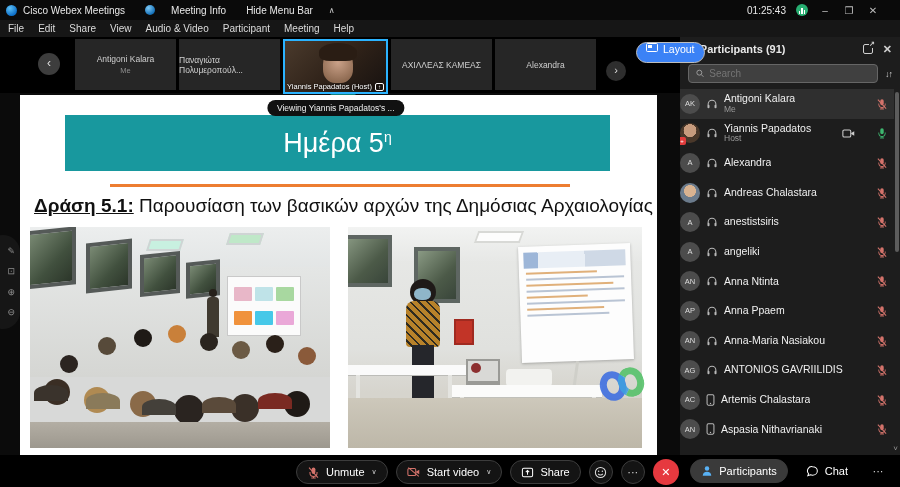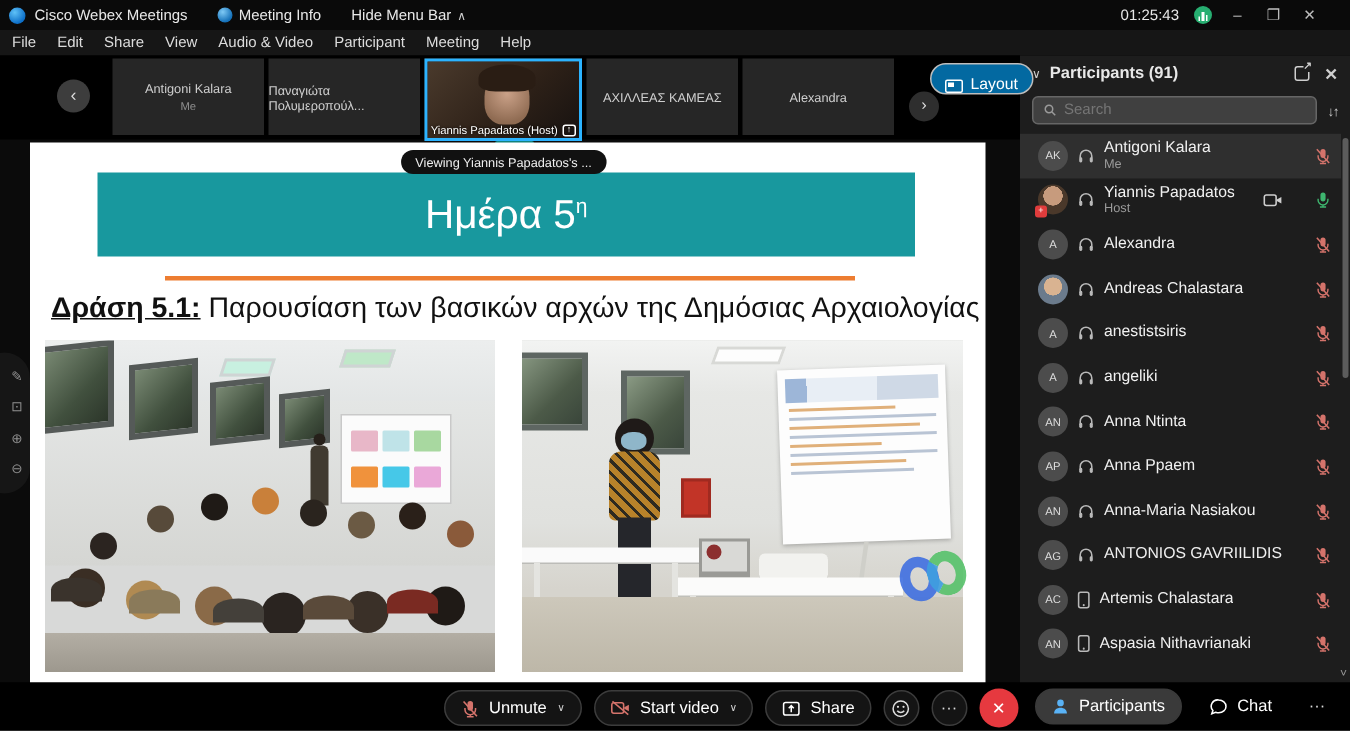--- a/index.html
+++ b/index.html
@@ -4,21 +4,21 @@
 <style>
   * { margin:0; padding:0; box-sizing:border-box; }
   html,body { width:900px; height:487px; background:#000; overflow:hidden; }
   body { font-family:"Liberation Sans", sans-serif; -webkit-font-smoothing:antialiased; }
   .app { position:relative; width:900px; height:487px; background:#000; overflow:hidden; }
 
   
   .titlebar { position:absolute; top:0; left:0; right:0; height:20px; background:#0a0a0a; display:flex; align-items:center; color:#e8e8e8; font-size:10px; }
   .tb-left { display:flex; align-items:center; gap:6px; padding-left:6px; }
   .webex-ball { width:11px; height:11px; border-radius:50%; background:radial-gradient(circle at 35% 30%, #5ec1f7, #0d6fc8 70%); display:inline-block; }
-  .tb-item { display:flex; align-items:center; gap:4px; margin-left:14px; }
+  .tb-item { display:flex; align-items:center; gap:16px; margin-left:14px; }
   .info-ball { width:10px; height:10px; border-radius:50%; background:radial-gradient(circle at 35% 30%, #7ec9f5, #1470b8 70%); display:inline-block; }
   .chev { font-size:8px; color:#cfcfcf; }
   .tb-right { margin-left:auto; display:flex; align-items:center; gap:10px; padding-right:20px; }
   .rec-ind { width:12px; height:12px; border-radius:50%; background:#27ae71; display:inline-flex; align-items:flex-end; justify-content:center; gap:1px; padding-bottom:2px; }
   .rec-ind i { width:1.5px; background:#fff; display:inline-block; }
   .winbtn { color:#bdbdbd; font-size:10px; width:14px; text-align:center; cursor:default; }
 
   
   .menubar { position:absolute; top:20px; left:0; right:0; height:17px; background:#161616; display:flex; align-items:center; gap:14px; padding-left:8px; color:#dcdcdc; font-size:10px; }
 
@@ -30,21 +30,21 @@
   .thumbs { position:absolute; left:75px; top:2px; display:flex; gap:3px; }
   .thumb { position:relative; width:101px; height:51px; background:#262626; color:#cfcfcf; display:flex; flex-direction:column; align-items:center; justify-content:center; font-size:8.5px; overflow:hidden; }
   .thumb .sub { color:#8f8f8f; font-size:7.5px; margin-top:2px; }
   .thumb.video { border:2px solid #2bb3ff; width:105px; height:55px; background:#3a2d24;padding-left:40px; }
   .vid-face { position:absolute; inset:0; background:linear-gradient(135deg,#4a3a2c 0%, #2e2118 55%, #171210 100%); }
   .vid-face:before { content:""; position:absolute; left:38px; top:8px; width:30px; height:34px; border-radius:45% 45% 40% 40%; background:radial-gradient(circle at 50% 40%, #caa188, #8f6b52 75%); }
   .vid-face:after { content:""; position:absolute; left:34px; top:2px; width:38px; height:18px; border-radius:50% 50% 30% 30%; background:#2a1d14; }
   .vid-label { position:absolute; bottom:1px; left:0; right:0; display:flex; align-items:center; justify-content:center; gap:3px; font-size:7.5px; color:#fff; text-shadow:0 0 2px #000; z-index:2; }
   .share-badge { display:inline-flex; width:9px; height:8px; border:1px solid #fff; border-radius:2px; align-items:center; justify-content:center; font-size:6px; line-height:1; color:#fff; }
   .teal-indicator { position:absolute; top:57px; left:330px; width:26px; height:3px; background:#12827c; border-radius:2px; }
-  .layout-btn { position:absolute; top:5px; left:620px; height:21px; padding:0 9px; border:1px solid #bdbdbd; border-radius:11px; background:#0369a1; color:#fff; font-size:10.5px; display:flex; align-items:flex-end; gap:5px; z-index:3; }
+  .layout-btn { position:absolute; top:5px; left:636px; height:21px; padding:0 9px; border:1px solid #bdbdbd; border-radius:11px; background:#3b82f6; color:#fff; font-size:10.5px; display:flex; align-items:flex-start; gap:5px; z-index:3; }
   .layout-icon { width:12px; height:9px; border:1px solid #fff; border-radius:1.5px; position:relative; }
   .layout-icon:before { content:""; position:absolute; left:1px; top:1px; width:4px; height:2.5px; background:#fff; }
 
   
   .stage-body { position:absolute; top:56px; left:0; right:0; bottom:0; }
   .slide { position:absolute; left:20px; top:2px; width:637px; height:360px; background:#fff; }
   .viewing-tip { position:absolute; top:5px; left:50%; transform:translateX(-52%); background:#111; color:#f0f0f0; font-size:8.5px; padding:3px 10px; border-radius:9px; white-space:nowrap; z-index:5; }
   .banner { position:absolute; left:45px; top:20px; width:545px; height:56px; background:#18989e; color:#fff; display:flex; align-items:center; justify-content:center; font-size:27px; }
   .banner sup { font-size:14px; margin-top:-12px; }
   .orange-line { position:absolute; left:90px; top:89px; width:460px; height:3px; background:#ed7d31; }
@@ -107,21 +107,21 @@
   .panel-header .ph-chev { font-size:8px; color:#cfcfcf; font-weight:normal; }
   .ph-icons { margin-left:auto; display:flex; gap:10px; align-items:center; }
   .popout-ic { width:10px; height:10px; border:1px solid #cfcfcf; border-radius:2px; position:relative; }
   .popout-ic:before { content:"↗"; position:absolute; top:-5px; right:-3px; font-size:7px; color:#cfcfcf; background:#1d1d1d; }
   .close-ic { color:#cfcfcf; font-size:11px; }
   .search-row { display:flex; align-items:center; gap:7px; padding:3px 8px 5px 8px; }
   .search-box { flex:1; height:19px; background:#404040; border:1px solid #666; border-radius:4px; display:flex; align-items:center; gap:5px; padding:0 7px; }
   .search-box input { background:transparent; border:none; outline:none; color:#bbb; font-size:10px; width:100%; font-family:"Liberation Sans",sans-serif; }
   .sort-ic { color:#cfcfcf; font-size:9px; letter-spacing:-1px; }
   .plist { position:absolute; top:52px; left:0; right:6px; bottom:6px; overflow:hidden; }
-  .prow { display:flex; align-items:center; height:29.6px; padding:0 6px 0 12px; gap:6px; }
+  .prow { display:flex; align-items:center; height:29.6px; padding:0 6px 0 0; gap:6px; }
   .prow.hl { background:#2f2f2f; }
   .avatar { width:20px; height:20px; min-width:20px; border-radius:50%; background:#4c4c4c; color:#ddd; font-size:7.5px; display:flex; align-items:center; justify-content:center; position:relative; }
   .avatar.photo1 { background:radial-gradient(circle at 50% 38%, #c79b7d 0 40%, #4a382a 41% 100%); }
   .avatar.photo2 { background:radial-gradient(circle at 50% 40%, #d9b391 0 38%, #6b7b8c 39% 100%); }
   .avatar .badge { position:absolute; left:-2px; bottom:-2px; width:8px; height:8px; border-radius:2px; background:#e03c3c; color:#fff; font-size:6px; line-height:8px; text-align:center; }
   .pname { display:flex; flex-direction:column; line-height:1.1; overflow:hidden; }
   .pname .nm { font-size:10.5px; color:#f0f0f0; white-space:nowrap; }
   .pname .sb { font-size:8.5px; color:#9a9a9a; }
   .prow .spacer { margin-left:auto; }
   .scrollbar { position:absolute; right:1px; top:55px; width:4px; height:160px; border-radius:2px; background:#5c5c5c; }

